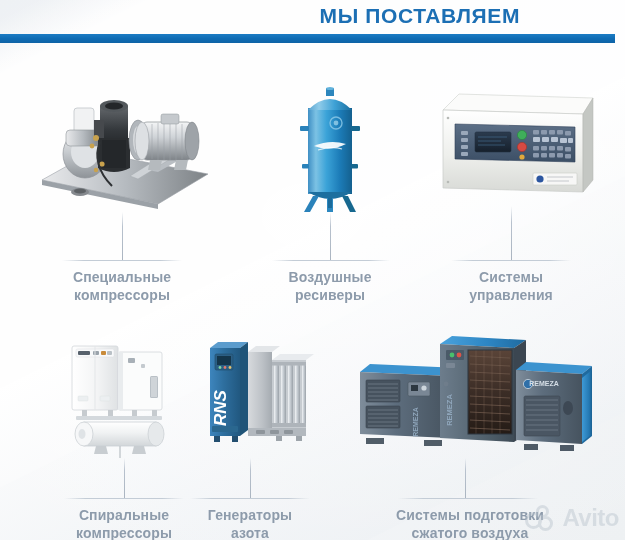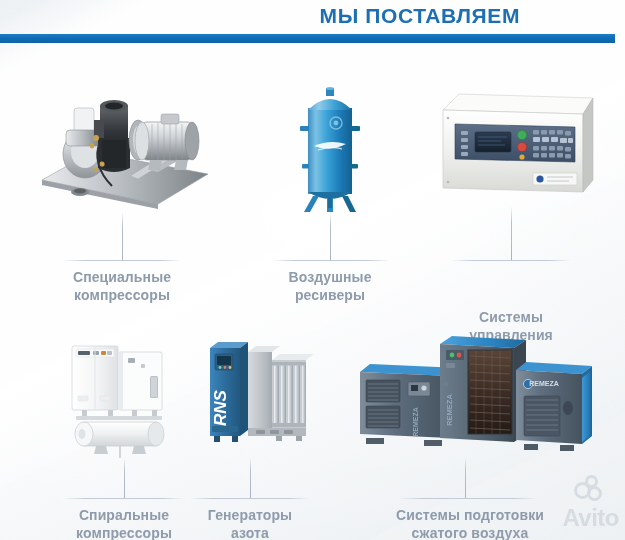--- a/index.html
+++ b/index.html
@@ -80,21 +80,20 @@
     letter-spacing:.1px;
     white-space:pre-line;
     font-weight:bold;
   }
 
   
   .watermark{
     position:absolute; right:6px; bottom:8px; z-index:9;
     display:flex; align-items:center; gap:3px;
     opacity:.45;
-    flex-direction:column;
   }
   .wm-mark{ position:relative; width:34px; height:26px; }
   .wm-mark .c{
     position:absolute; border:3px solid #b9c3cd; border-radius:50%;
   }
   .wm-mark .c1{ left:0; top:7px; width:17px; height:17px; }
   .wm-mark .c2{ left:11px; top:0; width:13px; height:13px; }
   .wm-mark .c3{ left:13px; top:11px; width:15px; height:15px; }
   .wm-text{ font-size:24px; font-weight:bold; color:#b9c3cd; letter-spacing:-.5px; }
 
@@ -332,21 +331,21 @@
           <line x1="110" y1="93" x2="132" y2="93"></line>
       </g>
 
       <circle cx="11" cy="30" r="1.3" fill="#b7bab6"></circle>
       <circle cx="11" cy="94" r="1.3" fill="#b7bab6"></circle>
     </svg>
   </div>
 
   <div class="connector" style="left:126px;top:206px;height:54px;"></div>
   <div class="divider" style="left:66px;top:260px;width:120px;"></div>
-  <div class="caption" style="left:36px;top:268px;width:180px;margin-top:40px;">Системы
+  <div class="caption" style="left:36px;top:268px;width:180px;">Системы
 управления</div>
 </div>
 
 <div class="card" style="left:14px;top:318px;width:220px;height:222px;">
 
   <div class="shot" style="left:48px;top:16px;width:128px;height:124px;">
     <svg width="128" height="124" viewBox="0 0 128 124">
       <defs>
         <linearGradient id="wcab" x1="0" y1="0" x2="1" y2="0">
           <stop offset="0" stop-color="#ffffff"></stop>

